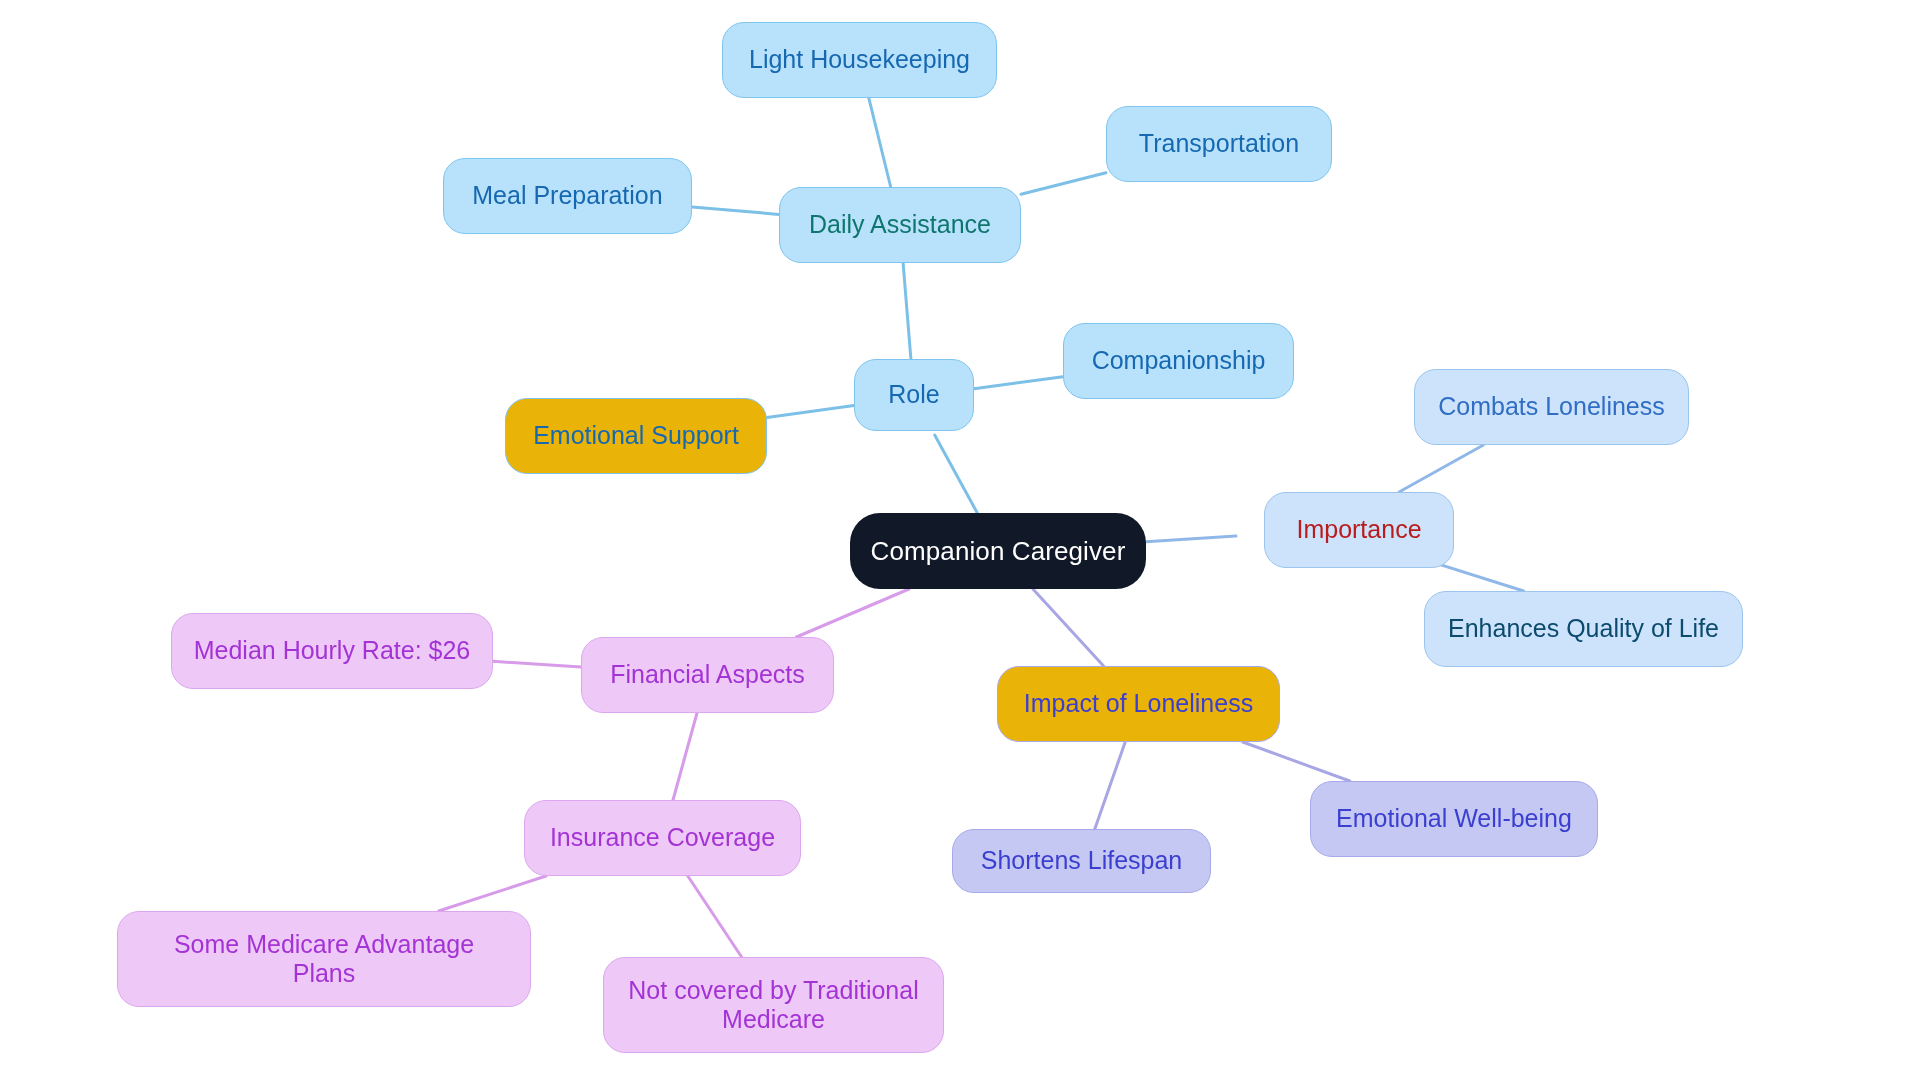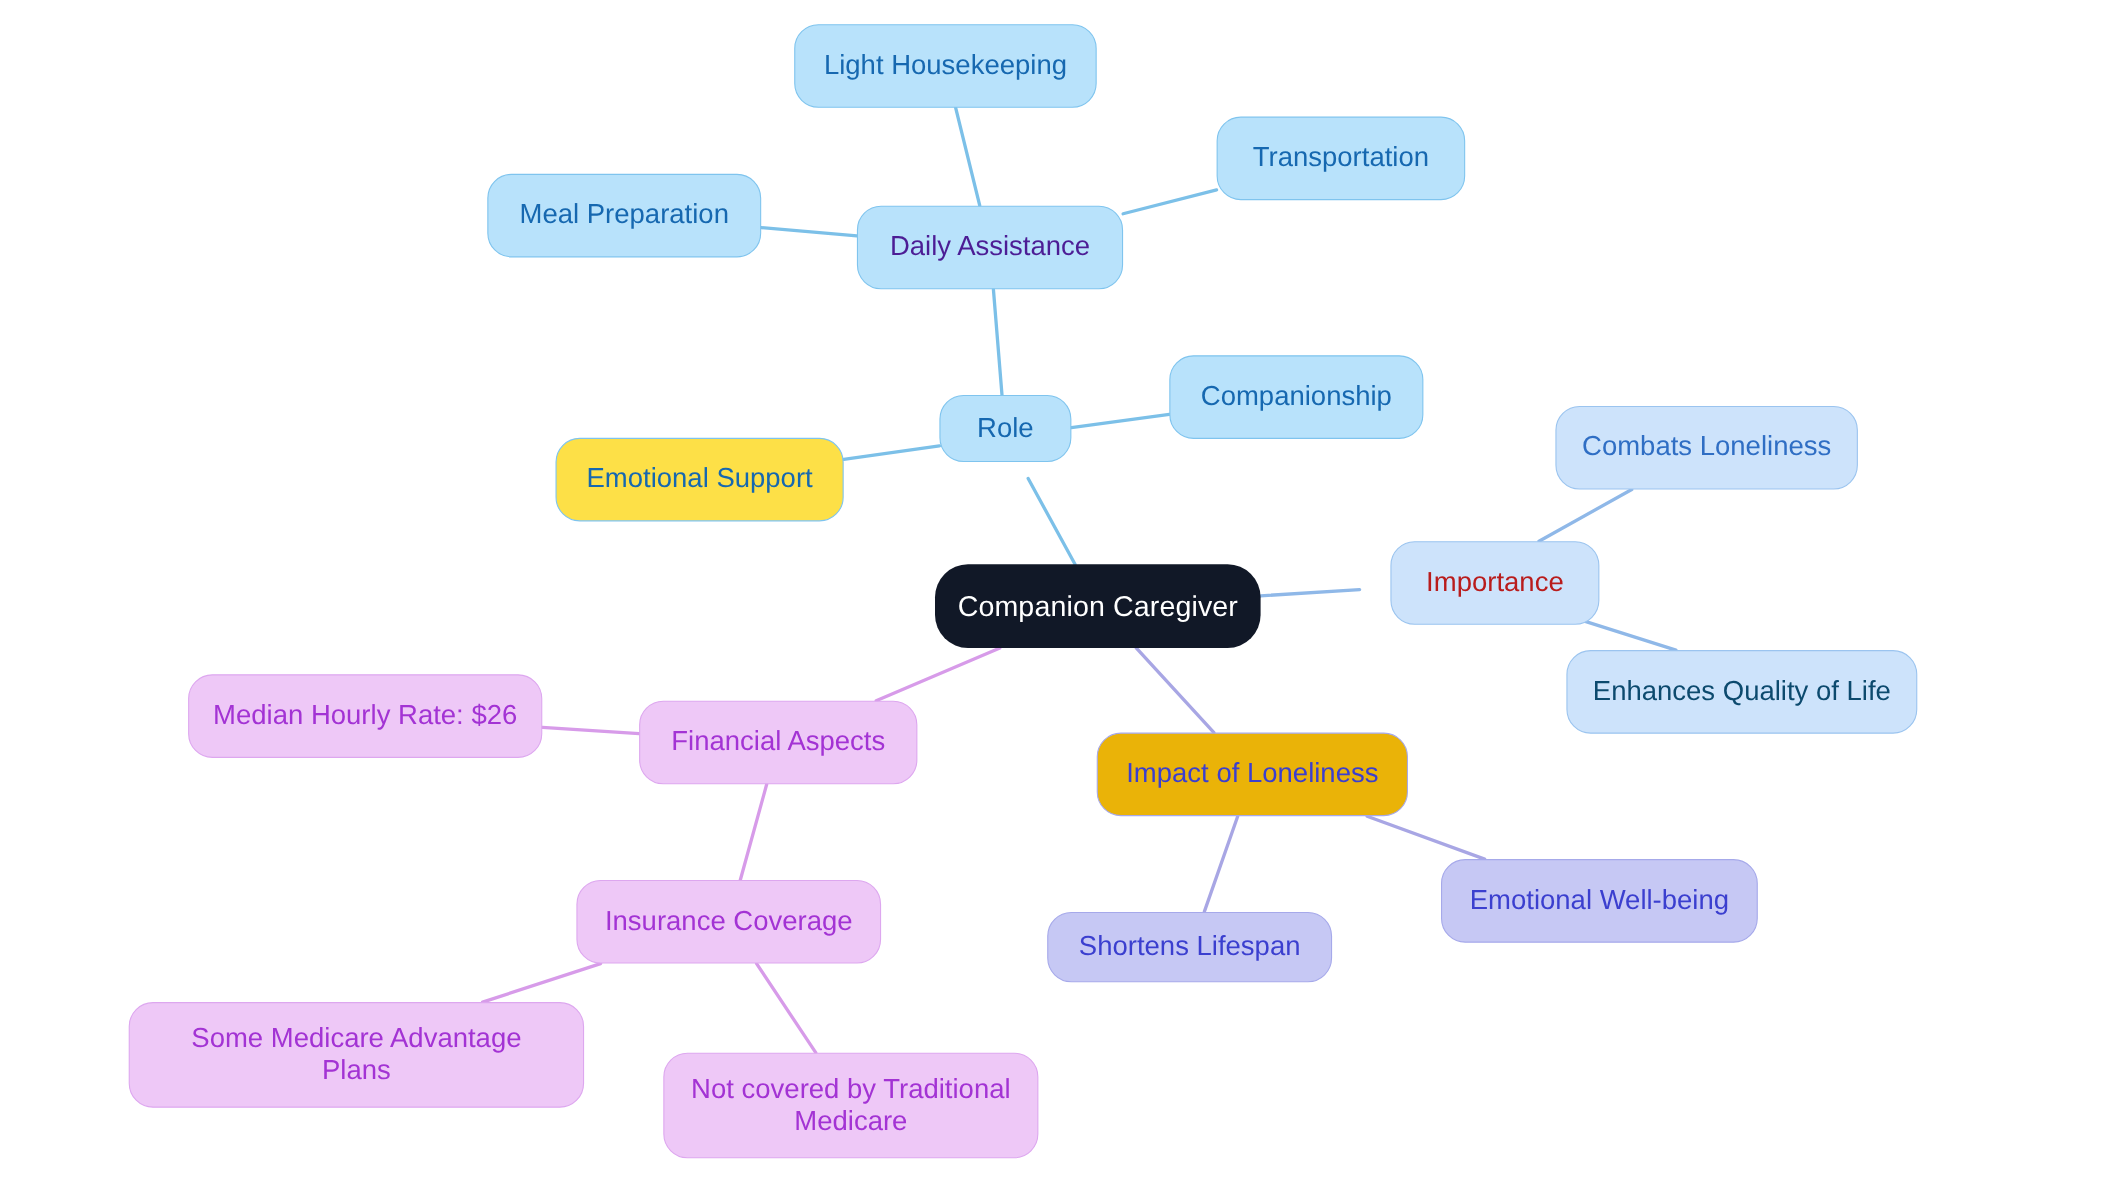--- a/index.html
+++ b/index.html
@@ -68,27 +68,27 @@
       <line x1="1125.2" y1="742.0" x2="1094.8" y2="829.0" stroke="#a8a6e4" stroke-width="3" stroke-linecap="round"></line>
       <line x1="1242.8" y1="742.0" x2="1349.7" y2="781.0" stroke="#a8a6e4" stroke-width="3" stroke-linecap="round"></line>
       <line x1="909.0" y1="589.0" x2="796.5" y2="637.0" stroke="#d79be9" stroke-width="3" stroke-linecap="round"></line>
       <line x1="581.0" y1="666.9" x2="493.0" y2="661.3" stroke="#d79be9" stroke-width="3" stroke-linecap="round"></line>
       <line x1="697.0" y1="713.0" x2="673.0" y2="800.0" stroke="#d79be9" stroke-width="3" stroke-linecap="round"></line>
       <line x1="546.0" y1="876.0" x2="438.7" y2="911.0" stroke="#d79be9" stroke-width="3" stroke-linecap="round"></line>
       <line x1="687.8" y1="876.0" x2="741.6" y2="957.0" stroke="#d79be9" stroke-width="3" stroke-linecap="round"></line>
     </svg>
   <div id="node-layer">
       <div class="node node-root" style="left: 850px; top: 513px; width: 296px; height: 76px; background: rgb(17, 24, 39); border-color: rgb(17, 24, 39); color: rgb(255, 255, 255);"><span>Companion Caregiver</span></div>
-      <div class="node node-branch" style="left: 854px; top: 359px; width: 120px; height: 61px; background: rgb(184, 226, 251); border-color: rgb(127, 196, 238); color: rgb(22, 104, 176);"><span>Role</span></div>
-      <div class="node node-branch" style="left: 779px; top: 187px; width: 242px; height: 76px; background: rgb(184, 226, 251); border-color: rgb(127, 196, 238); color: #4c1d95;"><span>Daily Assistance</span></div>
+      <div class="node node-branch" style="left: 854px; top: 359px; width: 120px; height: 72px; background: rgb(184, 226, 251); border-color: rgb(127, 196, 238); color: rgb(22, 104, 176);"><span>Role</span></div>
+      <div class="node node-branch" style="left: 779px; top: 187px; width: 242px; height: 76px; background: rgb(184, 226, 251); border-color: rgb(127, 196, 238); color: #0f766e;"><span>Daily Assistance</span></div>
       <div class="node node-leaf" style="left: 722px; top: 22px; width: 275px; height: 76px; background: rgb(184, 226, 251); border-color: rgb(127, 196, 238); color: rgb(22, 104, 176);"><span>Light Housekeeping</span></div>
       <div class="node node-leaf" style="left: 443px; top: 158px; width: 249px; height: 76px; background: rgb(184, 226, 251); border-color: rgb(127, 196, 238); color: rgb(22, 104, 176);"><span>Meal Preparation</span></div>
       <div class="node node-leaf" style="left: 1106px; top: 106px; width: 226px; height: 76px; background: rgb(184, 226, 251); border-color: rgb(127, 196, 238); color: rgb(22, 104, 176);"><span>Transportation</span></div>
       <div class="node node-leaf" style="left: 1063px; top: 323px; width: 231px; height: 76px; background: rgb(184, 226, 251); border-color: rgb(127, 196, 238); color: rgb(22, 104, 176);"><span>Companionship</span></div>
-      <div class="node node-leaf" style="left: 505px; top: 398px; width: 262px; height: 76px; background: #fde047; border-color: rgb(127, 196, 238); color: rgb(22, 104, 176);"><span>Emotional Support</span></div>
+      <div class="node node-leaf" style="left: 505px; top: 398px; width: 262px; height: 76px; background: #eab308; border-color: rgb(127, 196, 238); color: rgb(22, 104, 176);"><span>Emotional Support</span></div>
       <div class="node node-branch" style="left: 1264px; top: 492px; width: 190px; height: 76px; background: rgb(205, 227, 251); border-color: rgb(155, 196, 239); color: #b91c1c;"><span>Importance</span></div>
       <div class="node node-leaf" style="left: 1414px; top: 369px; width: 275px; height: 76px; background: rgb(205, 227, 251); border-color: rgb(155, 196, 239); color: rgb(47, 110, 196);"><span>Combats Loneliness</span></div>
       <div class="node node-leaf" style="left: 1424px; top: 591px; width: 319px; height: 76px; background: rgb(205, 227, 251); border-color: rgb(155, 196, 239); color: #0c4a6e;"><span>Enhances Quality of Life</span></div>
       <div class="node node-branch" style="left: 997px; top: 666px; width: 283px; height: 76px; background: #eab308; border-color: rgb(166, 169, 234); color: rgb(59, 63, 207);"><span>Impact of Loneliness</span></div>
       <div class="node node-leaf" style="left: 952px; top: 829px; width: 259px; height: 64px; background: rgb(198, 200, 244); border-color: rgb(166, 169, 234); color: rgb(59, 63, 207);"><span>Shortens Lifespan</span></div>
       <div class="node node-leaf" style="left: 1310px; top: 781px; width: 288px; height: 76px; background: rgb(198, 200, 244); border-color: rgb(166, 169, 234); color: rgb(59, 63, 207);"><span>Emotional Well-being</span></div>
       <div class="node node-branch" style="left: 581px; top: 637px; width: 253px; height: 76px; background: rgb(238, 200, 247); border-color: rgb(221, 167, 239); color: rgb(163, 51, 212);"><span>Financial Aspects</span></div>
       <div class="node node-leaf" style="left: 171px; top: 613px; width: 322px; height: 76px; background: rgb(238, 200, 247); border-color: rgb(221, 167, 239); color: rgb(163, 51, 212);"><span>Median Hourly Rate: $26</span></div>
       <div class="node node-leaf" style="left: 524px; top: 800px; width: 277px; height: 76px; background: rgb(238, 200, 247); border-color: rgb(221, 167, 239); color: rgb(163, 51, 212); align-items: center;"><span>Insurance Coverage</span></div>
       <div class="node node-leaf" style="left: 117px; top: 911px; width: 414px; height: 96px; background: rgb(238, 200, 247); border-color: rgb(221, 167, 239); color: rgb(163, 51, 212);"><span>Some Medicare Advantage

